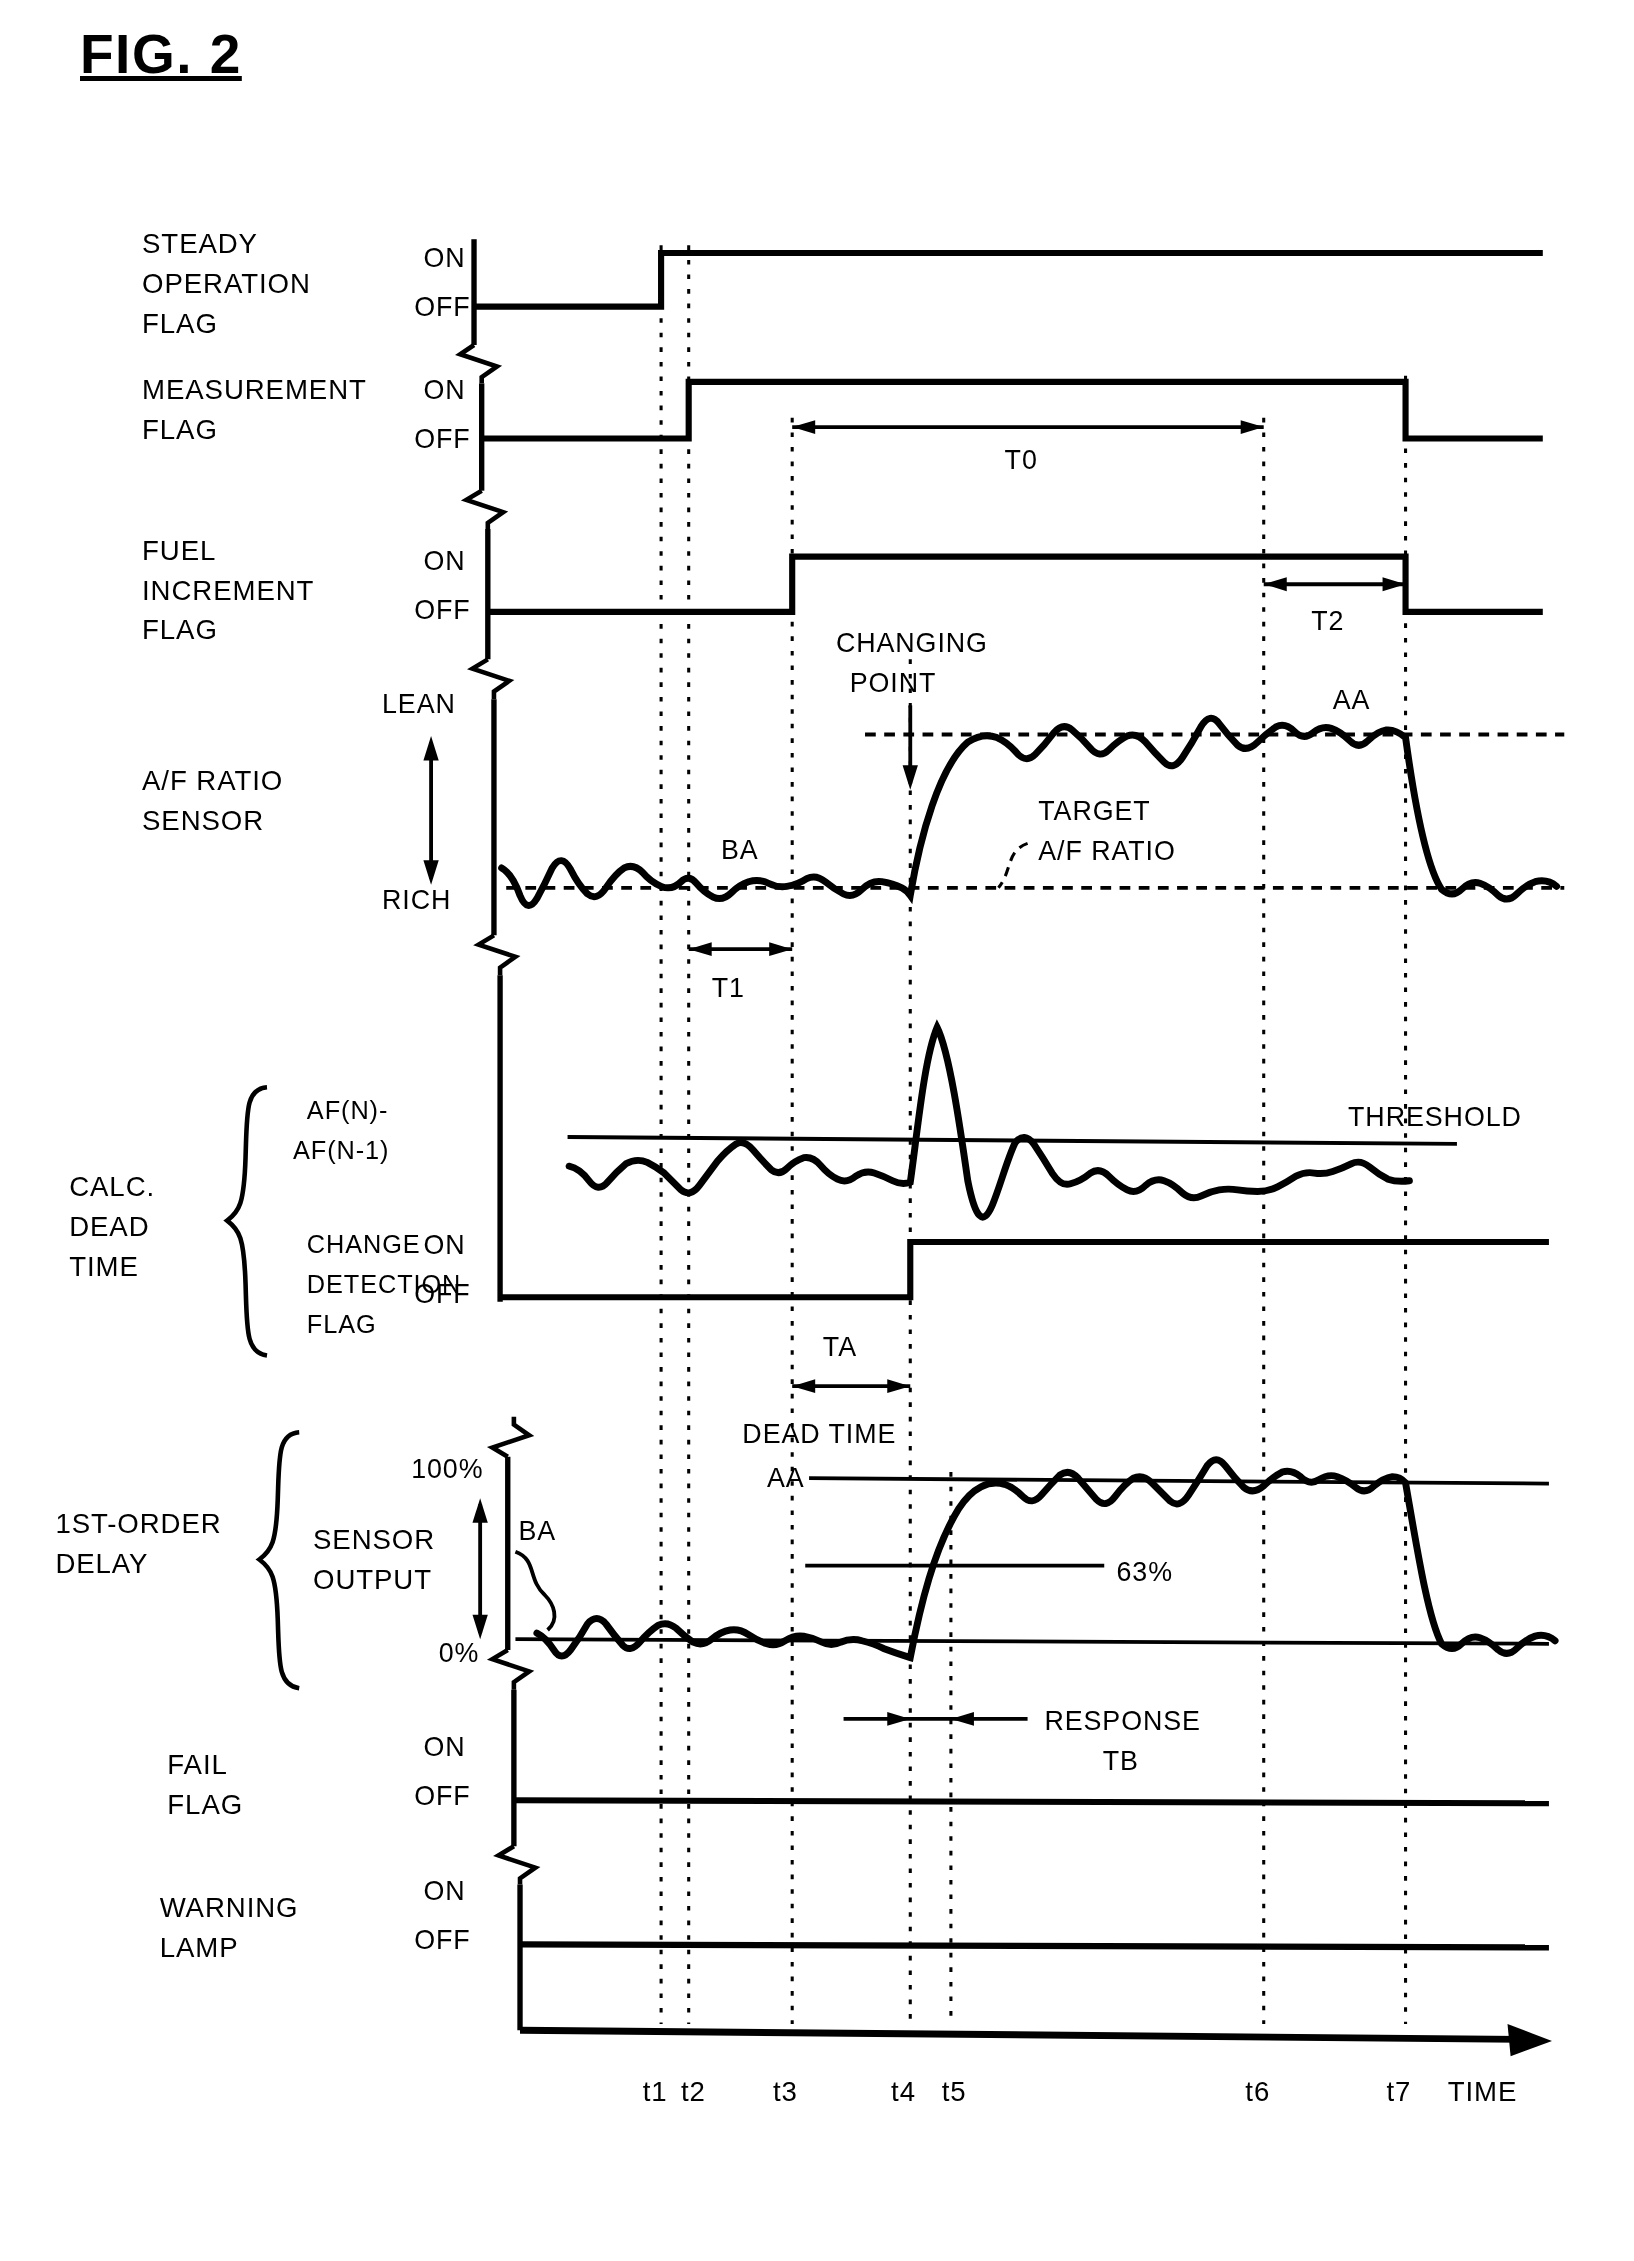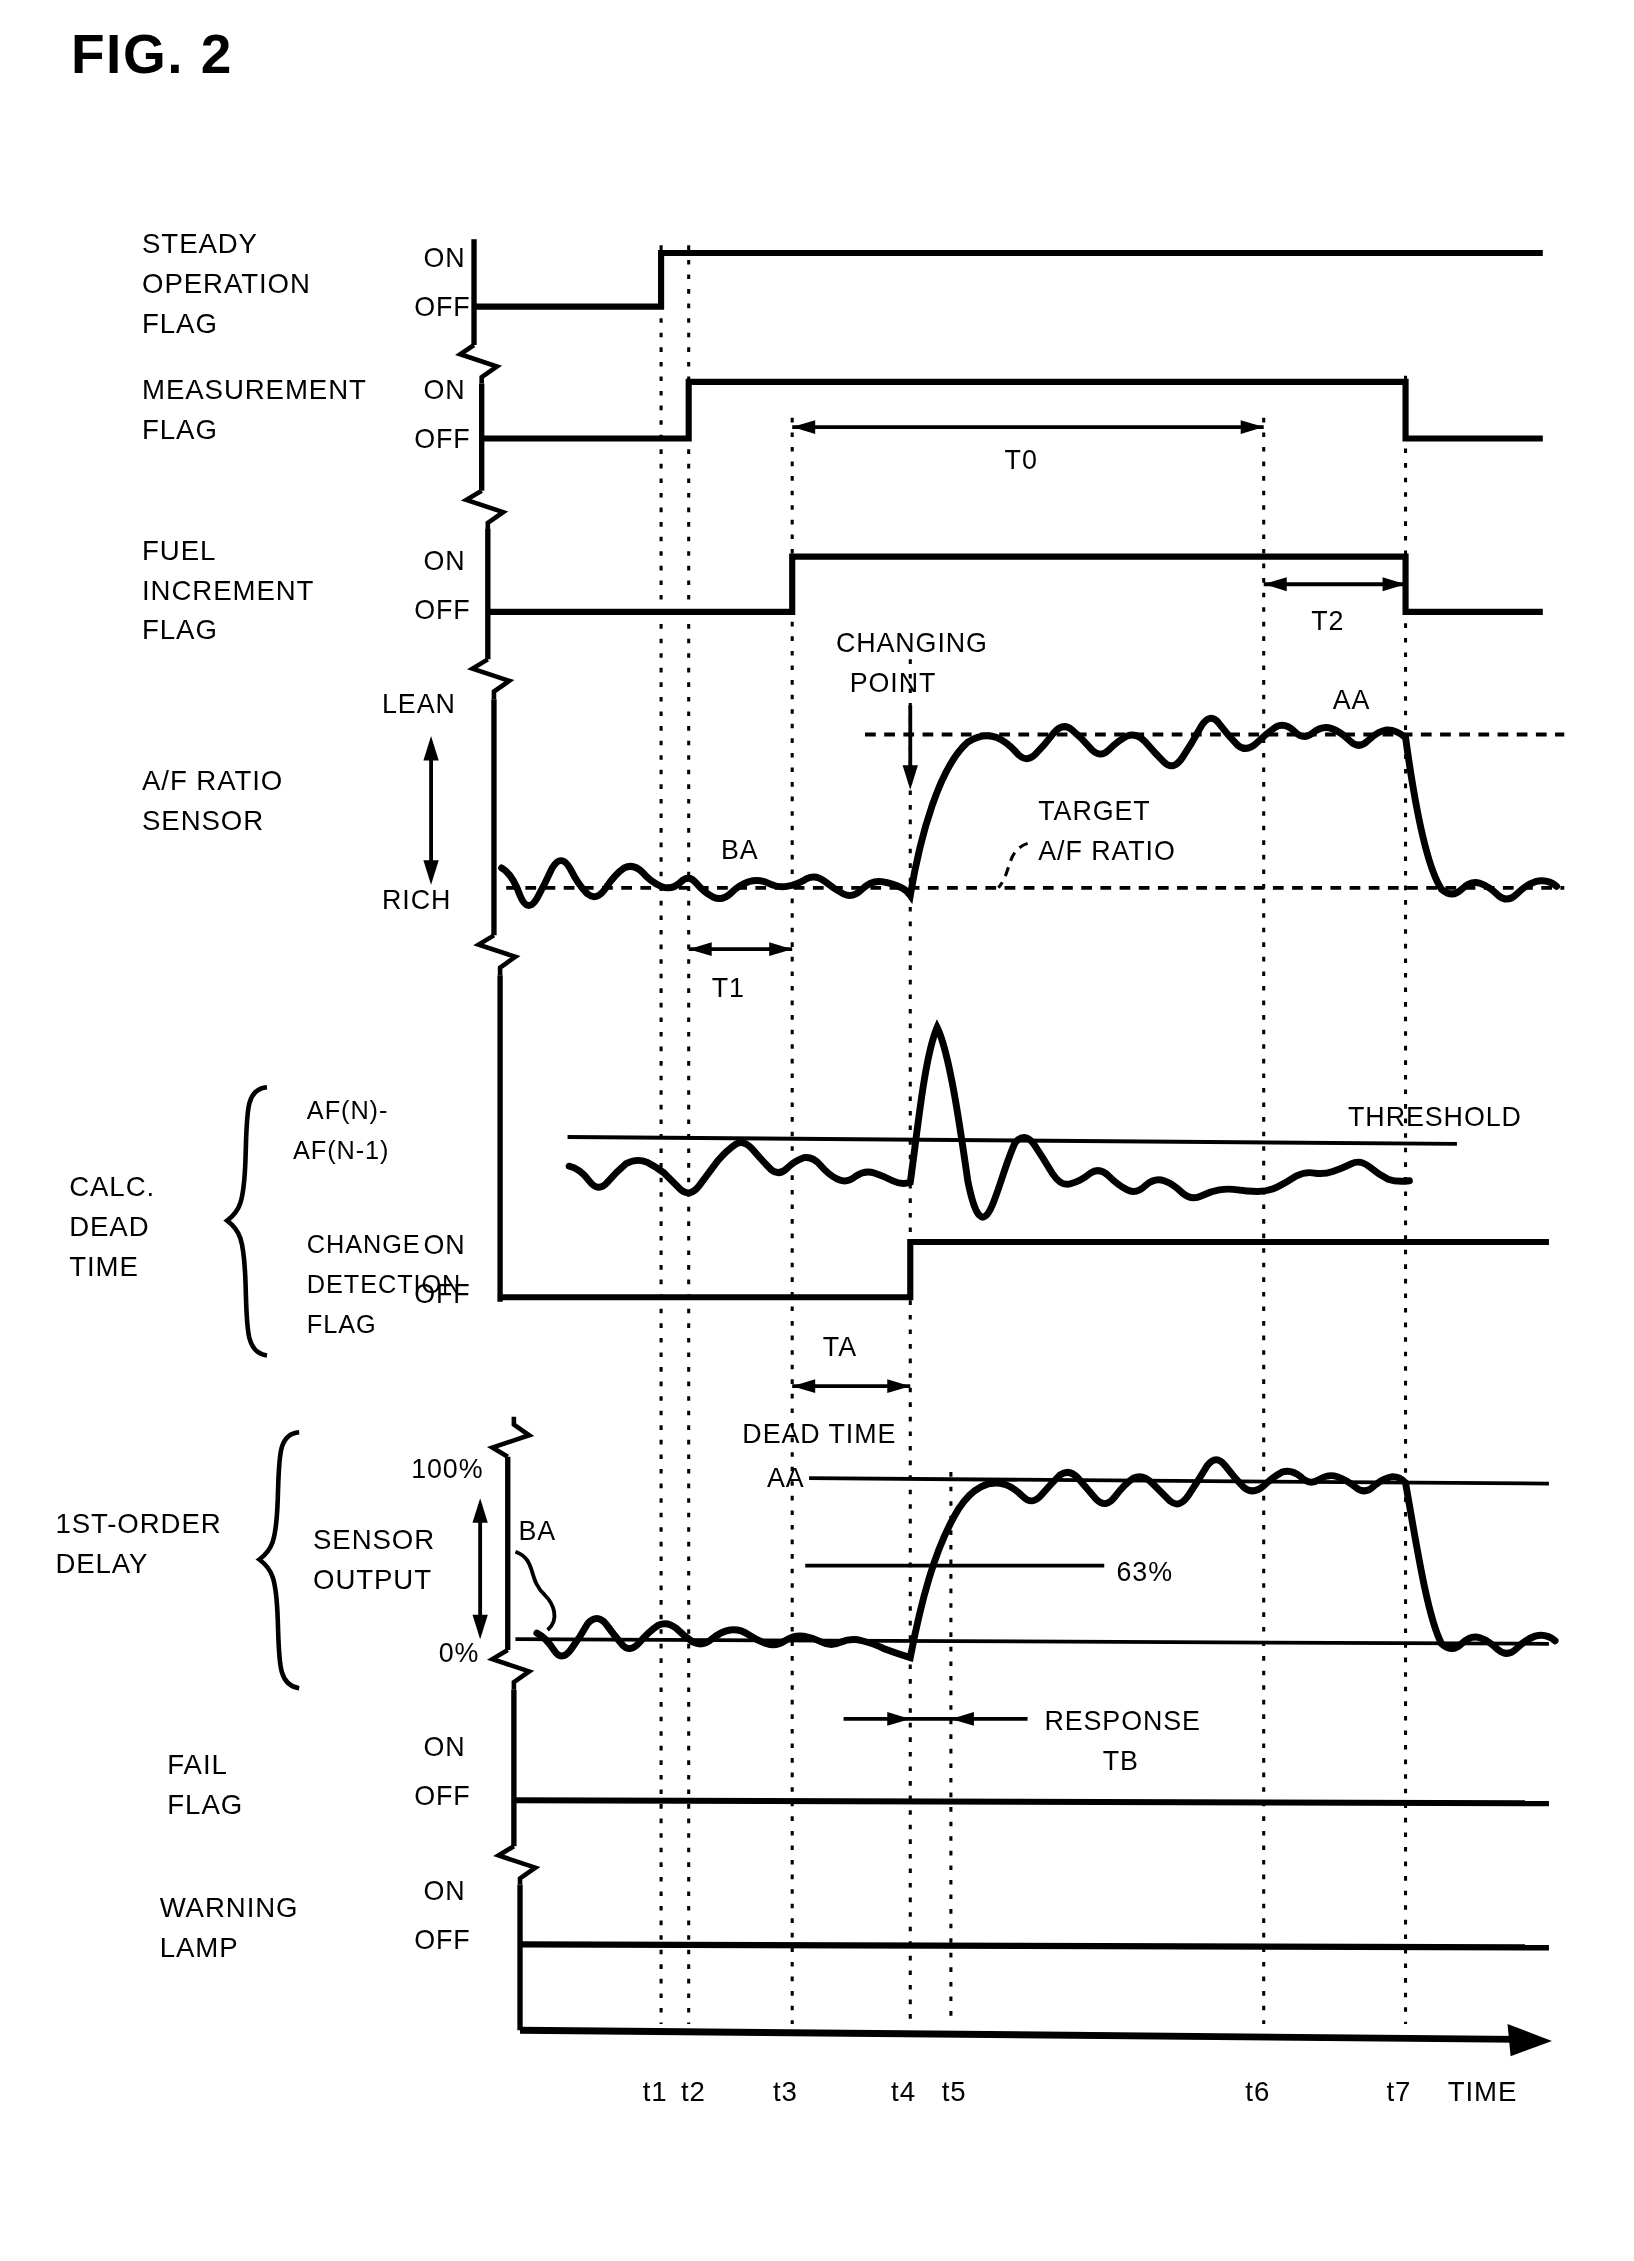--- a/index.html
+++ b/index.html
@@ -6,25 +6,26 @@
   html,body{margin:0;padding:0;background:#ffffff;}
   body{
     width:1635px;height:2261px;
     font-family:"Liberation Sans", sans-serif;
     color:#000;
     position:relative;
     overflow:hidden;
   }
   #fig-title{
     position:absolute;
-    left:71px; top:21.5px;
+    left:80px; top:21.5px;
     font-size:55px;
     font-weight:700;
     letter-spacing:1.5px;
     font-family:"Liberation Sans", sans-serif;
+    text-decoration:underline;
   }
   #diagram-svg{
     position:absolute;
     left:0; top:0;
     width:1635px; height:2261px;
   }
   .lbl{
     font-family:"Liberation Sans", sans-serif;
     font-size:35px;
     letter-spacing:1.2px;

